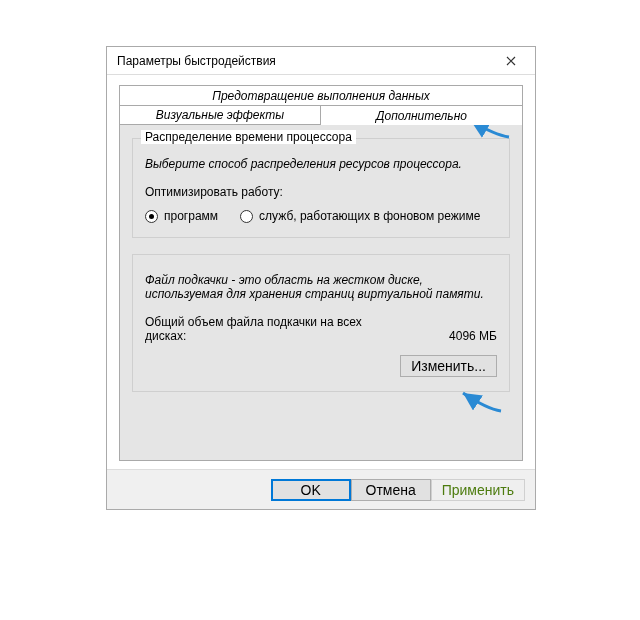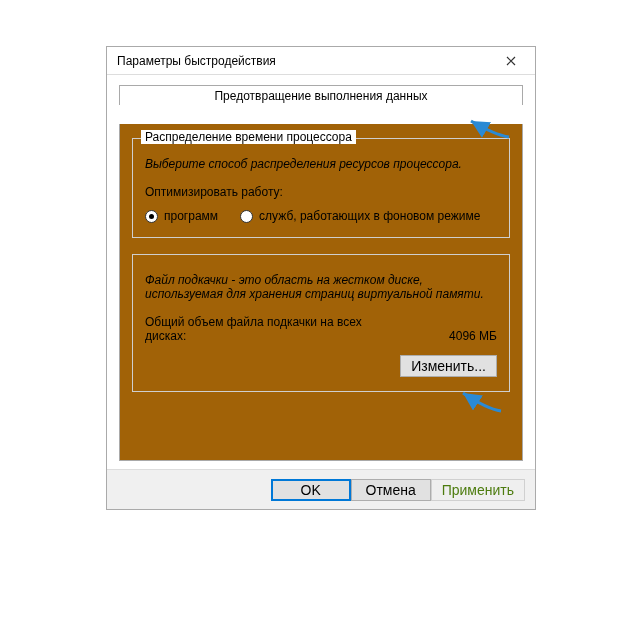--- a/index.html
+++ b/index.html
@@ -60,34 +60,35 @@
   .tab-row2 { top: 20px; }
   .tab {
     height: 20px;
     border: 1px solid #a9a9a9;
     background: #fff;
     font-size: 12px;
     display: flex;
     align-items: center;
     justify-content: center;
     padding: 0 8px;
+    font-style: italic;
   }
   .tab-dep { width: 100%; border-bottom: none; }
   .tab-visual { width: 50%; }
   .tab-adv {
     width: 50%;
     border-bottom: none;
     border-left: none;
     position: relative;
     z-index: 2;
   }
   .tab-page {
     border: 1px solid #a9a9a9;
     border-top: none;
-    background: #a16207;
+    background: #e5e5e5;
     flex: 1;
     padding: 14px 12px 10px 12px;
     display: flex;
     flex-direction: column;
     gap: 16px;
     margin-top: -1px;
   }
 
   .groupbox {
     border: 1px solid #cfcfcf;
@@ -172,20 +173,24 @@
           <path d="M1 1 L9 9 M9 1 L1 9" stroke="currentColor" stroke-width="1.2"></path>
         </svg>
     </div>
   </div>
 
   <div class="body">
 
     <div class="tabstrip">
       <div class="tab-row1">
         <div class="tab tab-dep">Предотвращение выполнения данных</div>
+      </div>
+      <div class="tab-row2">
+        <div class="tab tab-visual">Визуальные эффекты</div>
+        <div class="tab tab-adv">Дополнительно</div>
       </div>
     </div>
 
     <div class="tab-page">
 
       <div class="groupbox">
         <div class="groupbox-title">Распределение времени процессора</div>
         <p class="desc">Выберите способ распределения ресурсов процессора.</p>
         <p class="optimize-label">Оптимизировать работу:</p>
         <div class="radio-row">

